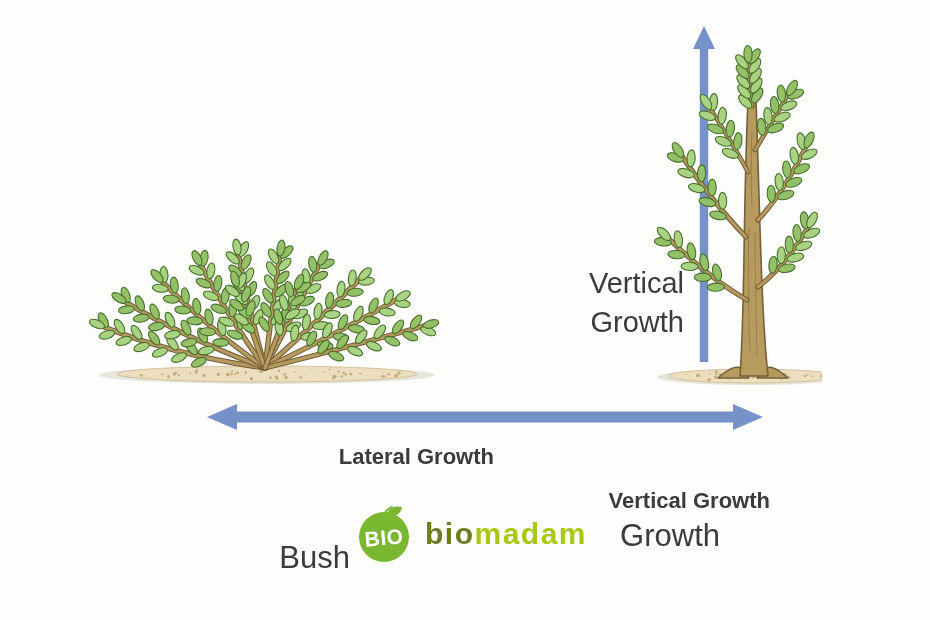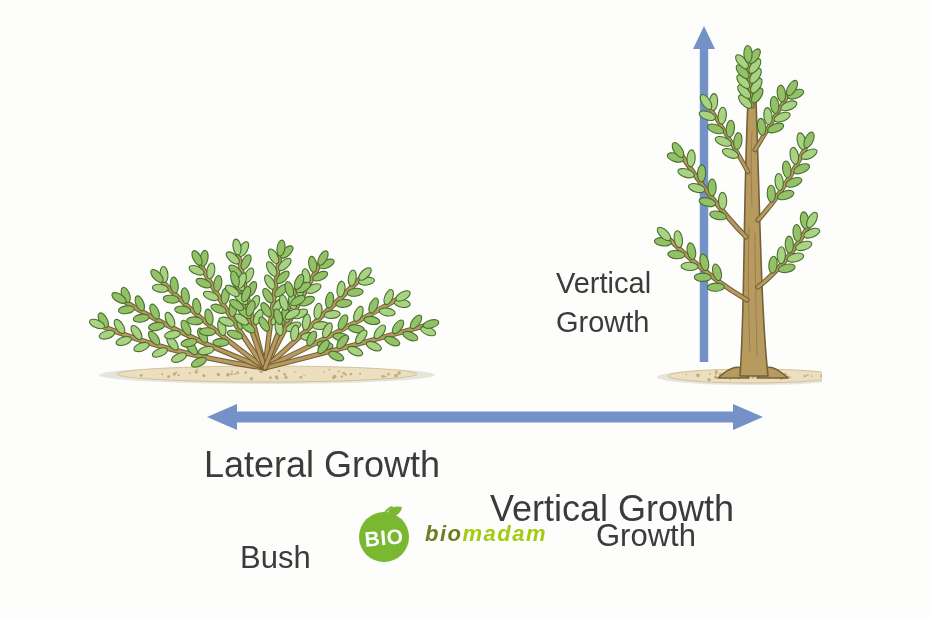--- a/index.html
+++ b/index.html
@@ -3,23 +3,23 @@
 <meta charset="utf-8">
 <style>
   html,body { margin:0; padding:0; background:#e9e9e9; }
   .canvas {
     position:relative; width:930px; height:620px; margin:0 auto;
     background:var(--background,#fdfdfb); overflow:hidden;
     font-family:"Liberation Sans", sans-serif; color:var(--text-dark,#3b3b3b);
   }
   .abs { position:absolute; }
   .label { color:var(--text-dark); }
-  .label-center { text-align:left; }
+  .label-center { text-align:right; }
   .two-line { line-height:39px; font-size:29px; }
-  .axis-label { font-size:36px; }
+  .axis-label { font-size:22px;font-weight:bold; }
   .plant-label { font-size:31px; }
 
   
   .arrow-shape { fill:var(--arrow-blue); }
 
   
   .ground-shadow { fill:var(--ground-shadow); }
   .ground       { fill:var(--ground-fill); stroke:var(--ground-speckle); stroke-width:0.6; }
   .speckle      { fill:var(--ground-speckle); }
   .stem-under   { fill:none; stroke:var(--stem-outline); stroke-linecap:round; }
@@ -28,21 +28,21 @@
   .leaf.light   { fill:var(--leaf-fill-light); }
   .trunk        { fill:var(--stem-fill); stroke:var(--stem-outline); stroke-width:1.6; stroke-linejoin:round; }
   .grain        { fill:none; stroke:var(--stem-outline); stroke-width:1; opacity:.45; }
 
   
   .logo-row { display:flex; align-items:center; gap:13px; }
   .badge-circle { fill:var(--badge-green); }
   .badge-leaf   { fill:var(--badge-green); }
   .badge-leaf-stem { fill:none; stroke:var(--badge-green); stroke-width:2; stroke-linecap:round; }
   .badge-text { fill:#ffffff; font-family:"Liberation Sans",sans-serif; font-weight:bold; font-size:21px; letter-spacing:.5px; }
-  .wordmark { font-size:22px; font-weight:bold; letter-spacing:1.5px;font-style:italic; }
+  .wordmark { font-size:30px; font-weight:bold; letter-spacing:1.5px; }
   .wm-prefix { color:var(--wordmark-prefix-color); }
   .wm-suffix { color:var(--wordmark-suffix-color); }
 
   .z1 { z-index:1; } .z2 { z-index:2; } .z3 { z-index:3; }
 </style>
 </head>
 <body>
 
 <div class="canvas">
 

